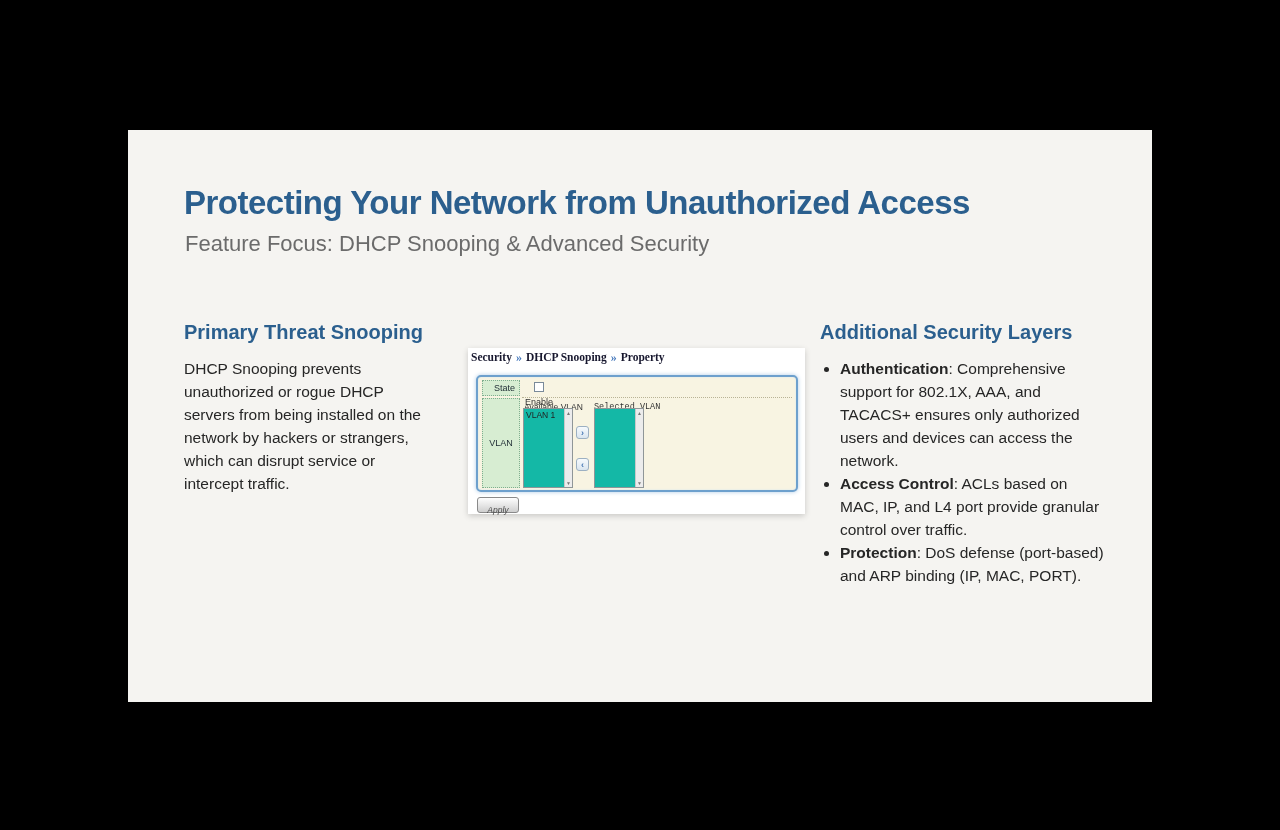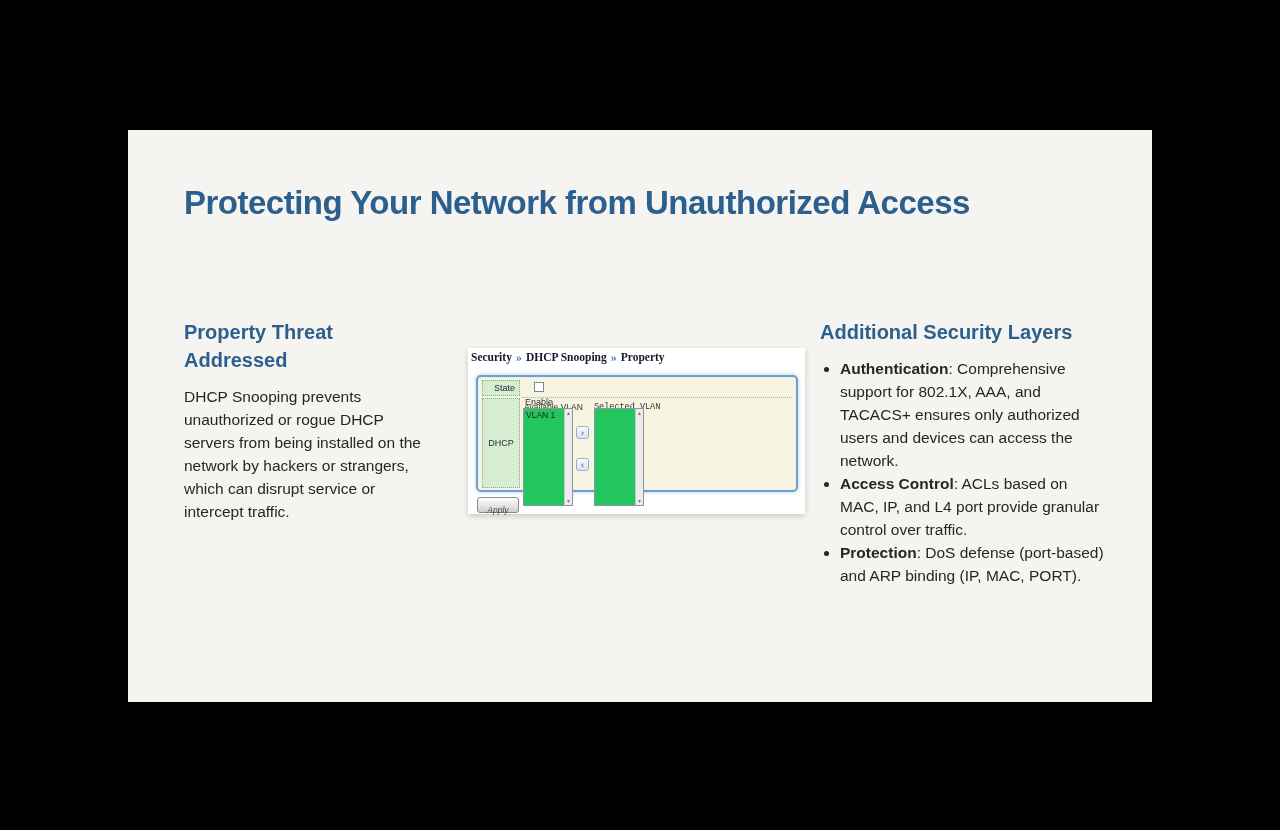--- a/index.html
+++ b/index.html
@@ -72,21 +72,21 @@
   }
   .enable-label{font-size:9px;color:#333;}
   .divider{
     position:absolute;left:44px;right:4px;top:20px;height:0;
     border-top:1px dotted #b9b395;
   }
   .list-label{position:absolute;font-size:8.5px;color:#333;}
   .lab-avail{left:46px;top:25px;}
   .lab-sel{left:116px;top:25px;font-family:Liberation Mono, monospace;}
   .listbox{
-    position:absolute;top:31px;width:50px;height:98px;background:#22c55e;
+    position:absolute;top:31px;width:50px;height:80px;background:#14b8a6;
     border:1px solid #8f9698;box-sizing:border-box;overflow:hidden;
   }
   .lb-avail{left:45px;}
   .lb-sel{left:116px;}
   .lb-item{font-size:8.5px;color:#222;padding:1px 2px;}
   .lb-scroll{
     position:absolute;right:0;top:0;bottom:0;width:8px;background:#ececec;
     border-left:1px solid #c9c9c9;box-sizing:border-box;
     display:flex;flex-direction:column;justify-content:space-between;align-items:center;
     font-size:5px;color:#777;line-height:6px;padding:1px 0;
@@ -107,34 +107,35 @@
     font-size:8.5px;font-style:italic;color:#4a4a4a;line-height:10px;text-align:center;
     padding:7px;cursor:pointer;
   }
 </style>
 </head>
 <body>
 
 <div class="slide">
 
   <div class="title">Protecting Your Network from Unauthorized Access</div>
+  <div class="subtitle">Feature Focus: DHCP Snooping &amp; Advanced Security</div>
 
   <div class="col col-left">
-    <h2>Property Threat Addressed</h2>
+    <h2>Primary Threat Snooping</h2>
     <p class="body-text">DHCP Snooping prevents unauthorized or rogue DHCP servers from being installed on the network by hackers or strangers, which can disrupt service or intercept traffic.</p>
   </div>
 
   <div class="shot">
     <div class="crumb">
       <span>Security</span><span class="sep">»</span><span>DHCP Snooping</span><span class="sep">»</span><span>Property</span>
     </div>
 
     <div class="panel">
       <div class="cell cell-state">State</div>
-      <div class="cell cell-vlan">DHCP</div>
+      <div class="cell cell-vlan">VLAN</div>
 
       <div class="enable-row">
         <span class="checkbox"></span>
         <span class="enable-label">Enable</span>
       </div>
 
       <div class="divider"></div>
 
       <div class="list-label lab-avail">Available VLAN</div>
       <div class="list-label lab-sel">Selected VLAN</div>

